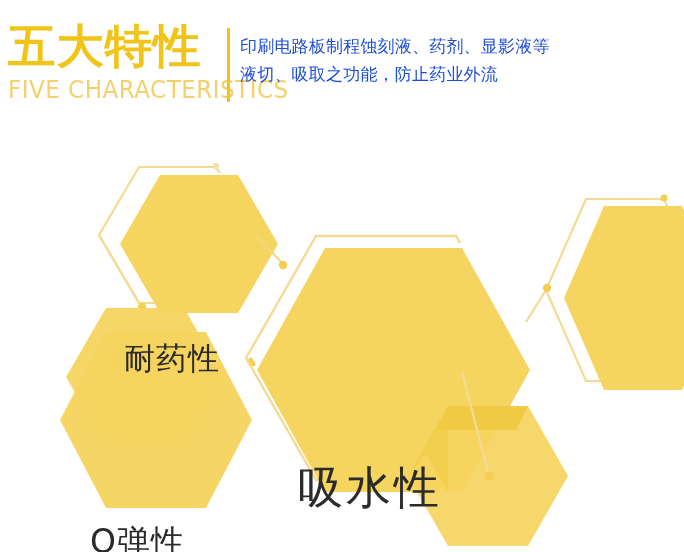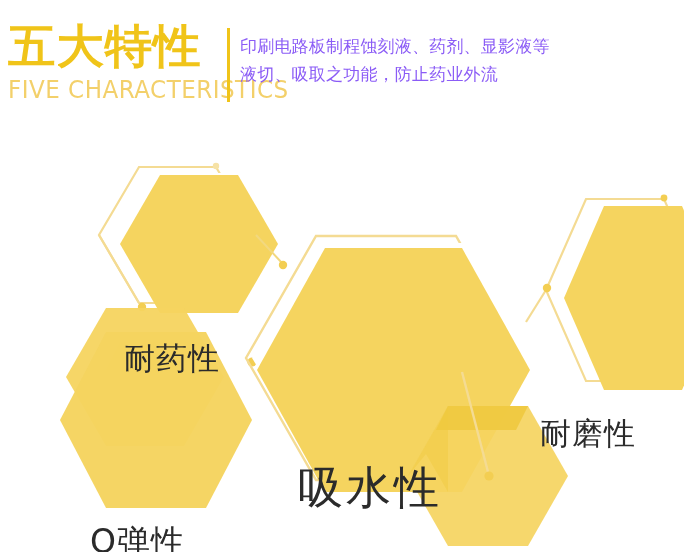--- a/index.html
+++ b/index.html
@@ -39,21 +39,21 @@
 
   .divider{
     position:absolute;left:227px;top:22px;
     width:3px;height:74px;background:#F0C419;
   }
 
   .desc{
     position:absolute;left:240px;top:26px;
     width:430px;
     font-size:17px;line-height:28px;
-    color:#8b5cf6;
+    color:#1d4ed8;
     font-family:"DejaVu Sans","Liberation Sans",sans-serif;
     letter-spacing:0.2px;
   }
   .desc-line{display:block;white-space:nowrap;}
 
   
   .stage{position:absolute;left:16px;top:126px;width:588px;height:426px;}
   .stage svg{display:block;}
 
   .hex-label{
@@ -145,16 +145,15 @@
       <circle cx="200" cy="34" r="3.2" fill="#F6E2A6"></circle>
 
     </svg>
 
     <div class="hex-label lbl-naiyao">耐药性</div>
 
     <div class="hex-label lbl-qtan">Q弹性</div>
 
     <div class="hex-label lbl-xishui">吸水性</div>
 
-    <div class="hex-label lbl-naimo">耐磨性</div>
 
   </div>
 </div>
 
 </body></html>

